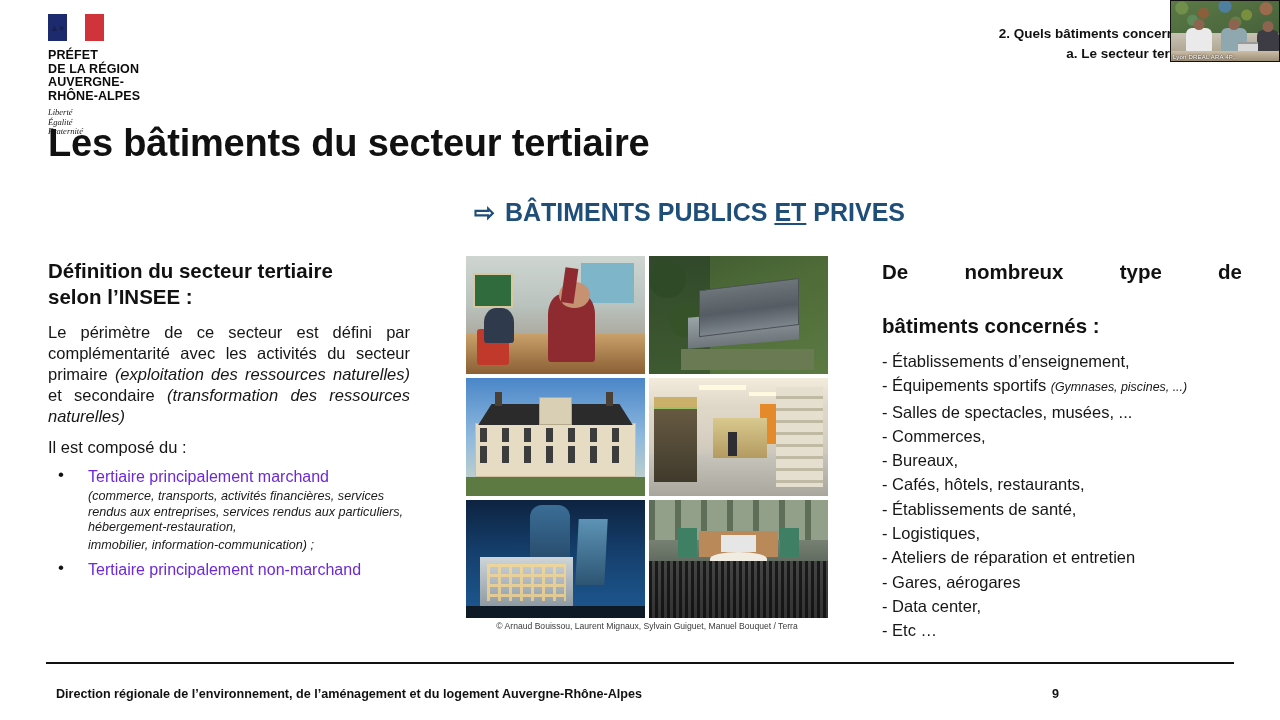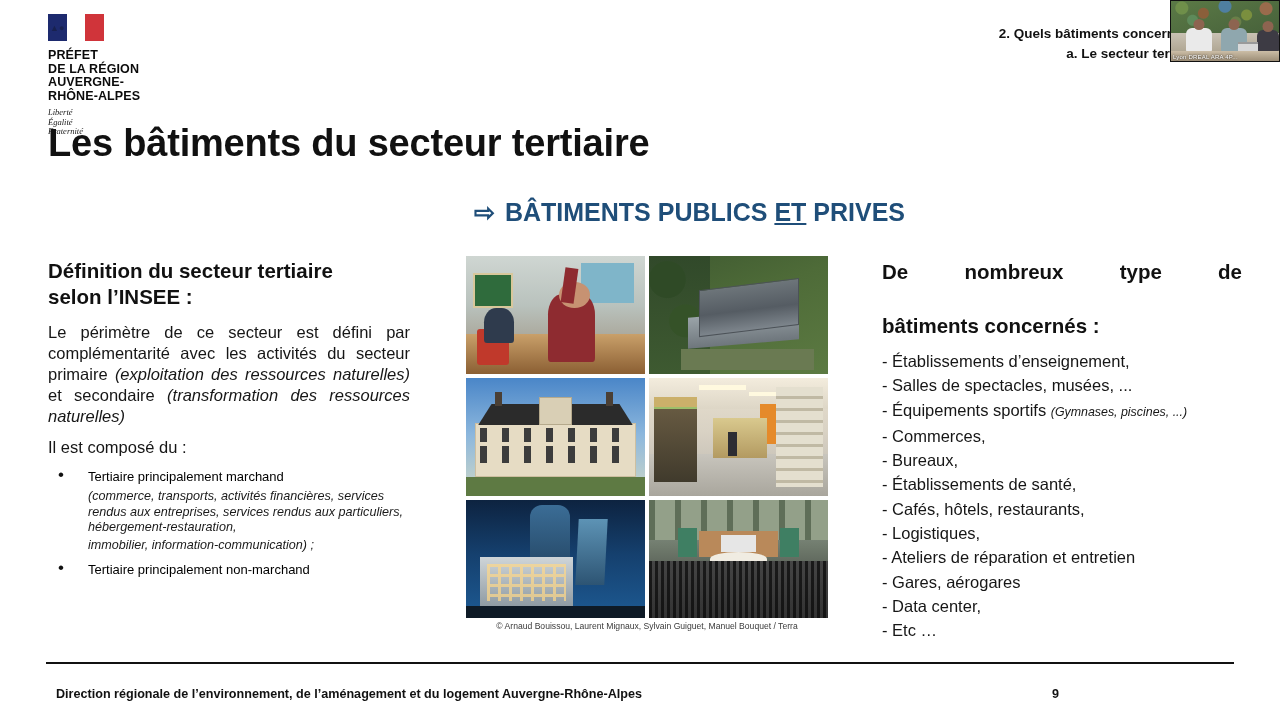--- a/index.html
+++ b/index.html
@@ -117,21 +117,21 @@
     text-align: justify; margin-bottom: 11px;
   }
   .para i { }
   .compose { font-size: 16.5px; color: #161616; margin-bottom: 9px; }
   ul.bullets { list-style: none; }
   ul.bullets > li { position: relative; padding-left: 40px; margin-bottom: 6px; }
   ul.bullets > li::before {
     content: "\2022"; position: absolute; left: 10px; top: -1px;
     font-size: 17px; color: #111;
   }
-  .b-main { font-size: 13px; color: #000000; line-height: 21px; }
+  .b-main { font-size: 16px; color: #6d28d9; line-height: 21px; }
   .b-sub {
     font-size: 12.6px; font-style: italic; color: #1a1a1a;
     line-height: 15.5px; margin-top: 2px;
   }
 
   
   .photos {
     position: absolute; left: 466px; top: 256px;
     width: 362px; height: 362px;
     display: grid; grid-template-columns: 1fr 1fr; grid-template-rows: 1fr 1fr 1fr;
@@ -387,26 +387,26 @@
   </div>
   <div class="credit">© Arnaud Bouissou, Laurent Mignaux, Sylvain Guiguet, Manuel Bouquet / Terra</div>
 
   <div class="col-right">
     <h2>
       <span class="justify-line">De nombreux type de</span>
       <span>bâtiments concernés :</span>
     </h2>
     <ul class="dashes">
       <li><span>- Établissements d’enseignement,</span></li>
+      <li><span>- Équipements sportifs </span><span class="note">(Gymnases, piscines, ...)</span></li>
       <li><span>- Salles de spectacles, musées, ...</span></li>
-      <li><span>- Équipements sportifs </span><span class="note">(Gymnases, piscines, ...)</span></li>
       <li><span>- Commerces,</span></li>
       <li><span>- Bureaux,</span></li>
+      <li><span>- Cafés, hôtels, restaurants,</span></li>
       <li><span>- Établissements de santé,</span></li>
-      <li><span>- Cafés, hôtels, restaurants,</span></li>
       <li><span>- Logistiques,</span></li>
       <li><span>- Ateliers de réparation et entretien</span></li>
       <li><span>- Gares, aérogares</span></li>
       <li><span>- Data center,</span></li>
       <li><span>- Etc …</span></li>
     </ul>
   </div>
 
   <div class="footer-rule"></div>
   <div class="footer-text">Direction régionale de l’environnement, de l’aménagement et du logement Auvergne-Rhône-Alpes</div>

